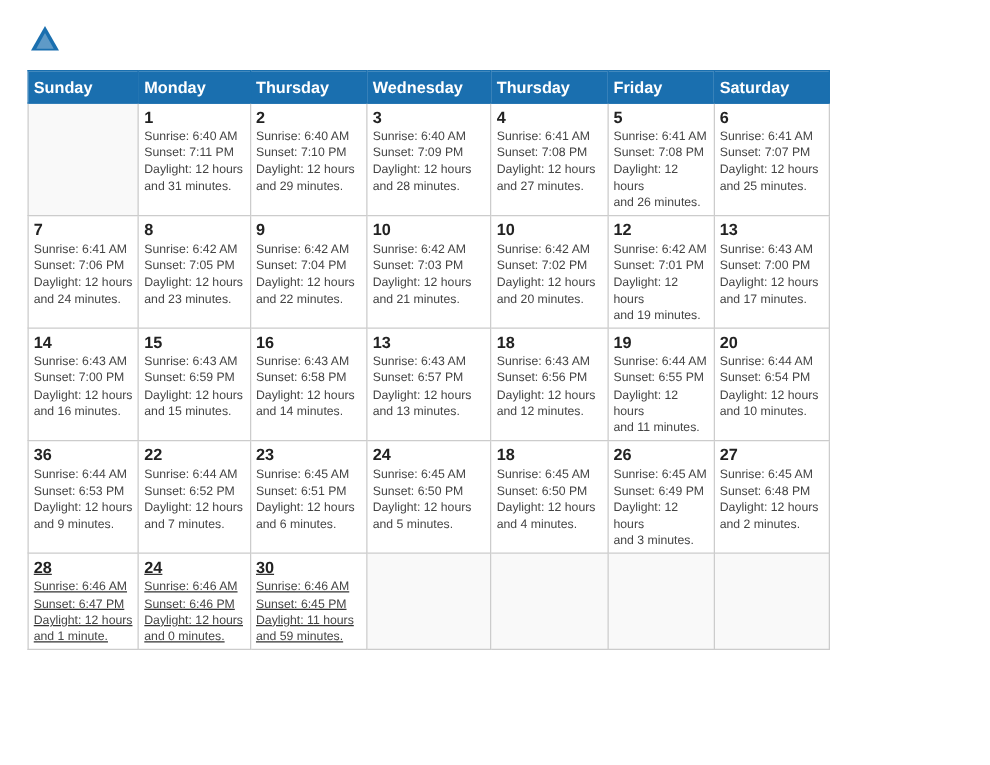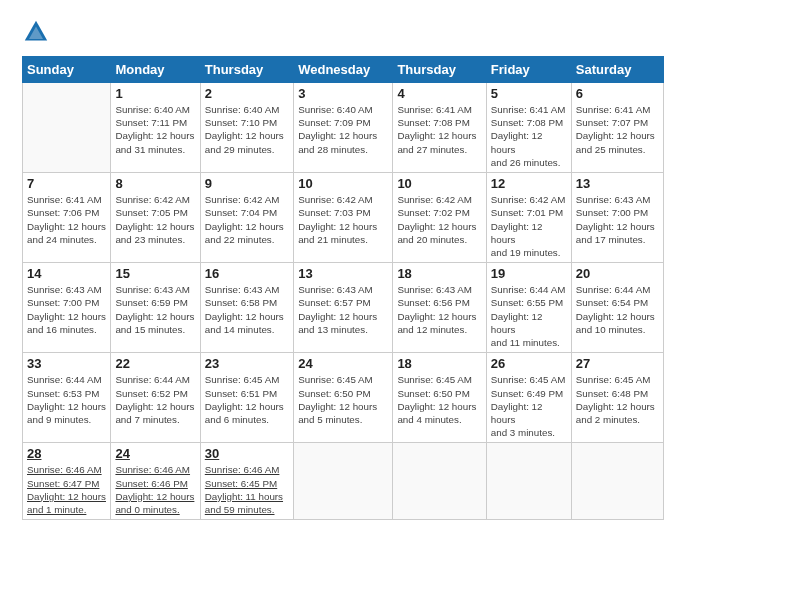--- a/index.html
+++ b/index.html
@@ -277,21 +277,21 @@
           <td>
             <span class="day-number">20</span>
             <div class="day-info" style="white-space: pre-line;">Sunrise: 6:44 AM
 Sunset: 6:54 PM
 Daylight: 12 hours
 and 10 minutes.</div>
           </td>
         </tr>
         <tr>
           <td>
-            <span class="day-number">33</span>
+            <span class="day-number">36</span>
             <div class="day-info" style="white-space: pre-line;">Sunrise: 6:44 AM
 Sunset: 6:53 PM
 Daylight: 12 hours
 and 9 minutes.</div>
           </td>
           <td>
             <span class="day-number">22</span>
             <div class="day-info" style="white-space: pre-line;">Sunrise: 6:44 AM
 Sunset: 6:52 PM
 Daylight: 12 hours

